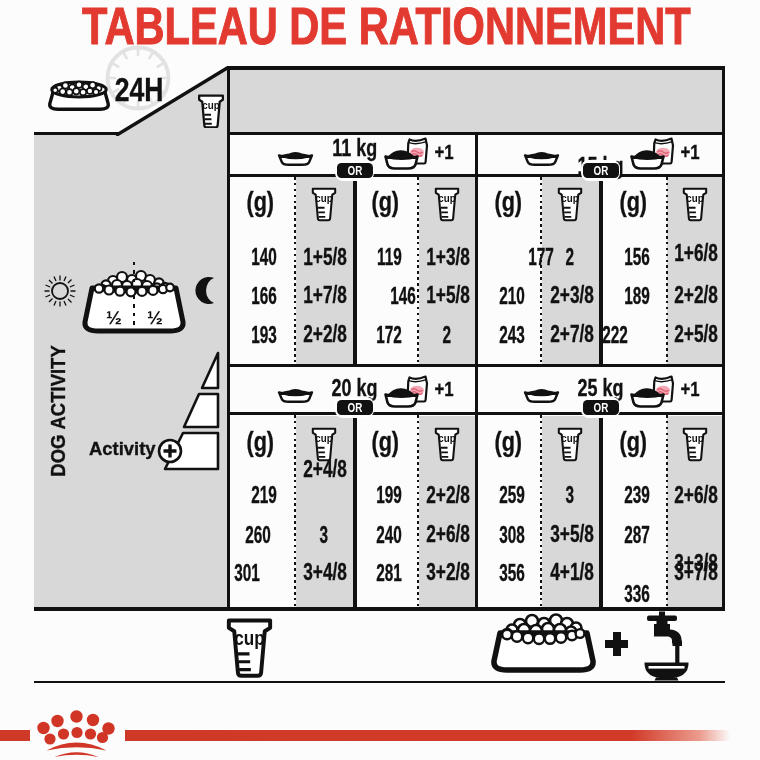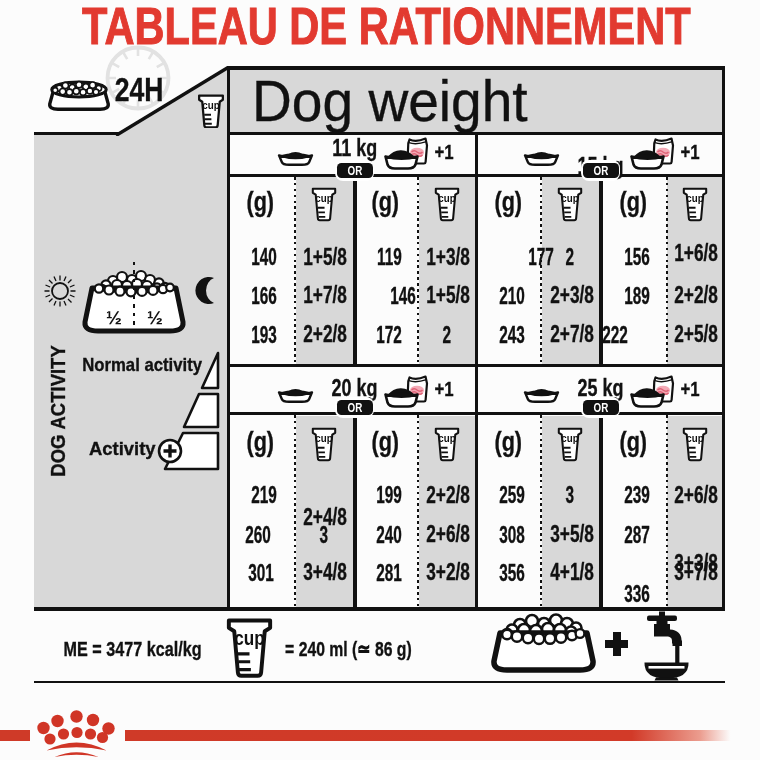--- a/index.html
+++ b/index.html
@@ -106,23 +106,20 @@
 
   <div class="dot" style="left:294px;top:177px;height:187px"></div>
   <div class="dot" style="left:417px;top:177px;height:187px"></div>
   <div class="dot" style="left:540px;top:177px;height:187px"></div>
   <div class="dot" style="left:665.5px;top:177px;height:187px"></div>
   <div class="dot" style="left:294px;top:415px;height:192px"></div>
   <div class="dot" style="left:417px;top:415px;height:192px"></div>
   <div class="dot" style="left:540px;top:415px;height:192px"></div>
   <div class="dot" style="left:665.5px;top:415px;height:192px"></div>
 
-  <div class="txt" style="left:252px;top:70px;width:320px;height:60px;justify-content:flex-start">
-    <span style="font-size:58px;font-weight:normal;transform:scaleX(.95);transform-origin:left center">Dog weight</span>
-  </div>
 
   <svg class="abs" style="left:277.0px;top:147.5px" width="37" height="19" viewBox="0 0 37 19">
       <path d="M11 6.2 Q18.5 1.8 26 6.2 L26 7 L11 7 Z" fill="#111"></path>
       <path d="M2 7.4 L4.8 14 Q5.8 16.8 12 16.8 L25 16.8 Q31.2 16.8 32.2 14 L35 7.4 Q18.5 12.8 2 7.4 Z" fill="#fff" stroke="#111" stroke-width="2.4" stroke-linejoin="round"></path>
       <path d="M2 7.4 Q18.5 3.2 35 7.4 Q18.5 12.8 2 7.4 Z" fill="#111"></path>
     </svg>
   <div class="txt" style="left:314.5px;top:137.5px;width:80px;height:22px">
       <span style="font-size:23px;transform:scaleX(0.78)">11&nbsp;kg</span>
     </div>
   <svg class="abs" style="left:383.5px;top:136.0px" width="58" height="34" viewBox="0 0 58 34">
@@ -352,24 +349,24 @@
     </div>
   <div class="txt" style="left:661.5px;top:321.5px;width:70px;height:26px">
       <span style="font-size:23px;transform:scaleX(.75)">2+5/8</span>
     </div>
   <div class="txt" style="left:229.5px;top:482.0px;width:70px;height:26px">
       <span style="font-size:24px;transform:scaleX(.64)">219</span>
     </div>
   <div class="txt" style="left:223px;top:521.5px;width:70px;height:26px">
       <span style="font-size:24px;transform:scaleX(.64)">260</span>
     </div>
-  <div class="txt" style="left:226px;top:559.5px;width:70px;height:26px">
+  <div class="txt" style="left:212px;top:559.5px;width:70px;height:26px">
       <span style="font-size:24px;transform:scaleX(.64)">301</span>
     </div>
-  <div class="txt" style="left:290.5px;top:504px;width:70px;height:26px">
+  <div class="txt" style="left:290.5px;top:456px;width:70px;height:26px">
       <span style="font-size:23px;transform:scaleX(.75)">2+4/8</span>
     </div>
   <div class="txt" style="left:288.5px;top:521.5px;width:70px;height:26px">
       <span style="font-size:24px;transform:scaleX(.64)">3</span>
     </div>
   <div class="txt" style="left:290.5px;top:559.5px;width:70px;height:26px">
       <span style="font-size:23px;transform:scaleX(.75)">3+4/8</span>
     </div>
   <div class="txt" style="left:354.5px;top:482.0px;width:70px;height:26px">
       <span style="font-size:24px;transform:scaleX(.64)">199</span>
@@ -419,32 +416,26 @@
   <div class="txt" style="left:661.5px;top:482.0px;width:70px;height:26px">
       <span style="font-size:23px;transform:scaleX(.75)">2+6/8</span>
     </div>
   <div class="txt" style="left:661.5px;top:550px;width:70px;height:26px">
       <span style="font-size:23px;transform:scaleX(.75)">3+3/8</span>
     </div>
   <div class="txt" style="left:661.5px;top:559.5px;width:70px;height:26px">
       <span style="font-size:23px;transform:scaleX(.75)">3+7/8</span>
     </div>
 
-  <div class="txt" style="left:64px;top:637px;width:137px;height:24px">
-      <span style="font-size:21px;transform:scaleX(.77)">ME&nbsp;=&nbsp;3477&nbsp;kcal/kg</span>
-    </div>
 
   <svg class="abs" style="left:220px;top:615px" width="59" height="63" viewBox="0 0 60 62">
       <path d="M9 4.5 L51 4.5 L51 12 L45.5 15.5 L41.8 57.5 Q41.5 60.8 38.3 60.8 L21.7 60.8 Q18.5 60.8 18.2 57.5 L14.5 15.5 L9 12 Z" fill="#fff" stroke="#111" stroke-width="4" stroke-linejoin="round"></path>
       <text x="30" y="29" font-size="20.5" font-weight="bold" text-anchor="middle" fill="#111" font-family="Liberation Sans" transform="translate(30 0) scale(.85 1) translate(-30 0)">cup</text>
       <path d="M18 38.5 h12 M18.7 46.5 h12 M19.4 54.5 h12" stroke="#111" stroke-width="3.2"></path>
     </svg>
-  <div class="txt" style="left:283px;top:637px;width:130px;height:24px">
-      <span style="font-size:21px;transform:scaleX(.75)">=&nbsp;240&nbsp;ml&nbsp;(≃&nbsp;86&nbsp;g)</span>
-    </div>
 
   <svg class="abs" style="left:486px;top:613px" width="115" height="63" viewBox="0 0 115 63">
     <g fill="#fff" stroke="#111" stroke-width="2.6">
       <circle cx="34" cy="12" r="6"></circle>
         <circle cx="46" cy="8" r="6"></circle>
         <circle cx="58" cy="11" r="6"></circle>
       <circle cx="70" cy="7.5" r="6"></circle>
         <circle cx="81" cy="11" r="6"></circle>
         <circle cx="90" cy="15" r="5.5"></circle>
       <circle cx="26" cy="17" r="5.5"></circle>
@@ -526,23 +517,20 @@
     </g>
     <text x="36" y="66" font-size="19" font-weight="bold" text-anchor="middle" font-family="Liberation Sans" fill="#111">½</text>
     <text x="77" y="66" font-size="19" font-weight="bold" text-anchor="middle" font-family="Liberation Sans" fill="#111">½</text>
   </svg>
 
   <div class="dot" style="left:133px;top:262px;height:72px;background:repeating-linear-gradient(to bottom,#111 0 3px,transparent 3px 8.5px)"></div>
 
   <div class="txt" style="left:43px;top:348px;width:30px;height:126px">
     <span style="font-size:21px;transform:rotate(-90deg) scaleX(.88);white-space:nowrap">DOG&nbsp;ACTIVITY</span>
   </div>
-  <div class="txt" style="left:82px;top:355px;width:120px;height:20px">
-      <span style="font-size:19px;transform:scaleX(.88)">Normal activity</span>
-    </div>
   <div class="txt" style="left:90px;top:439px;width:64px;height:20px">
       <span style="font-size:19px;transform:scaleX(.97)">Activity</span>
     </div>
 
   <svg class="abs" style="left:160px;top:349px" width="62" height="124" viewBox="0 0 62 124">
     <g fill="#fff" stroke="#111" stroke-width="2.6" stroke-linejoin="round">
       <path d="M42 39 L58 4 L58 39 Z"></path>
       <path d="M24 78 L39 45 L58 45 L58 78 Z"></path>
       <path d="M5 120 L23 84 L58 84 L58 120 Z"></path>
     </g>

